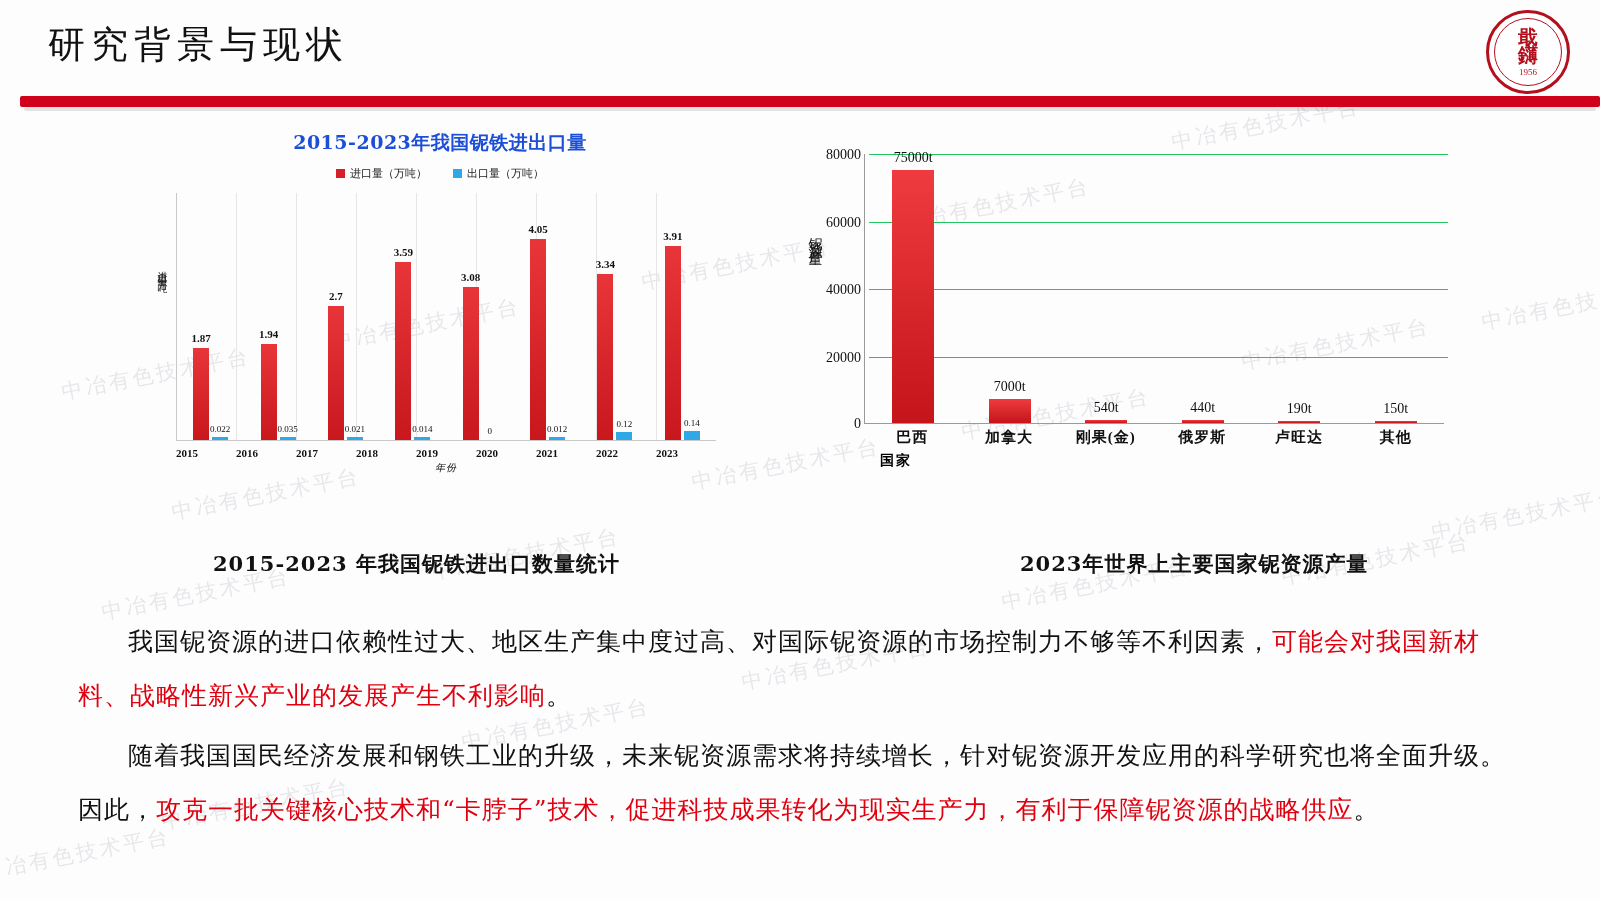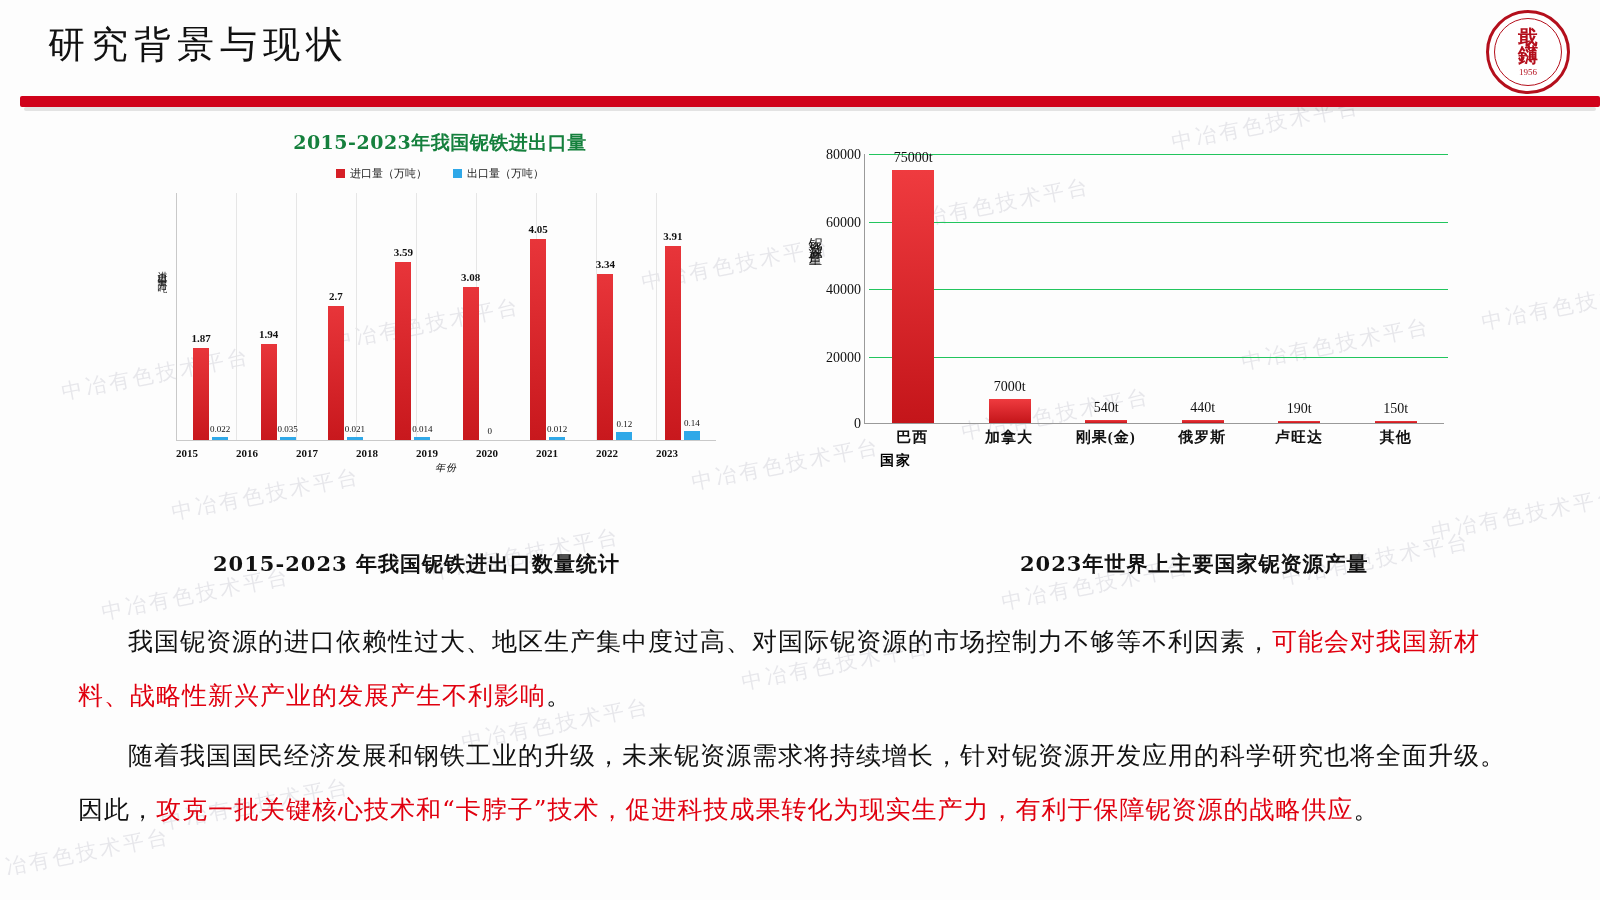--- a/index.html
+++ b/index.html
@@ -116,21 +116,21 @@
     position: absolute;
     left: 790px;
     top: 130px;
     width: 680px;
     height: 390px;
   }
   .chart-title {
     text-align: center;
     font-size: 19px;
     font-weight: 700;
-    color: #15803d;
+    color: #1d4ed8;
     font-family: "DejaVu Serif", serif;
     letter-spacing: 0.5px;
   }
   .legend {
     display: flex;
     justify-content: center;
     gap: 26px;
     margin-top: 10px;
     font-size: 11px;
     color: #222;

